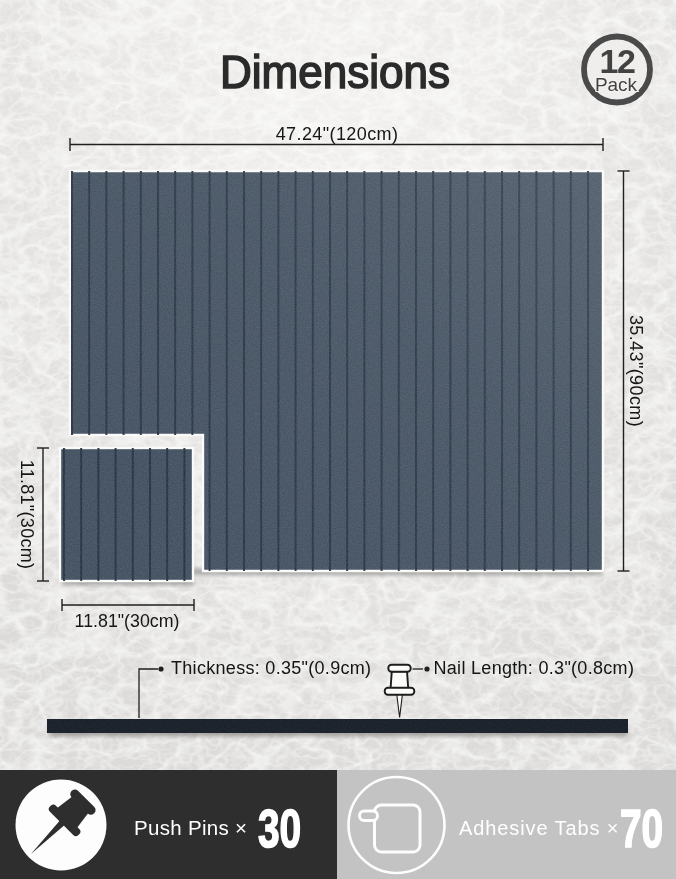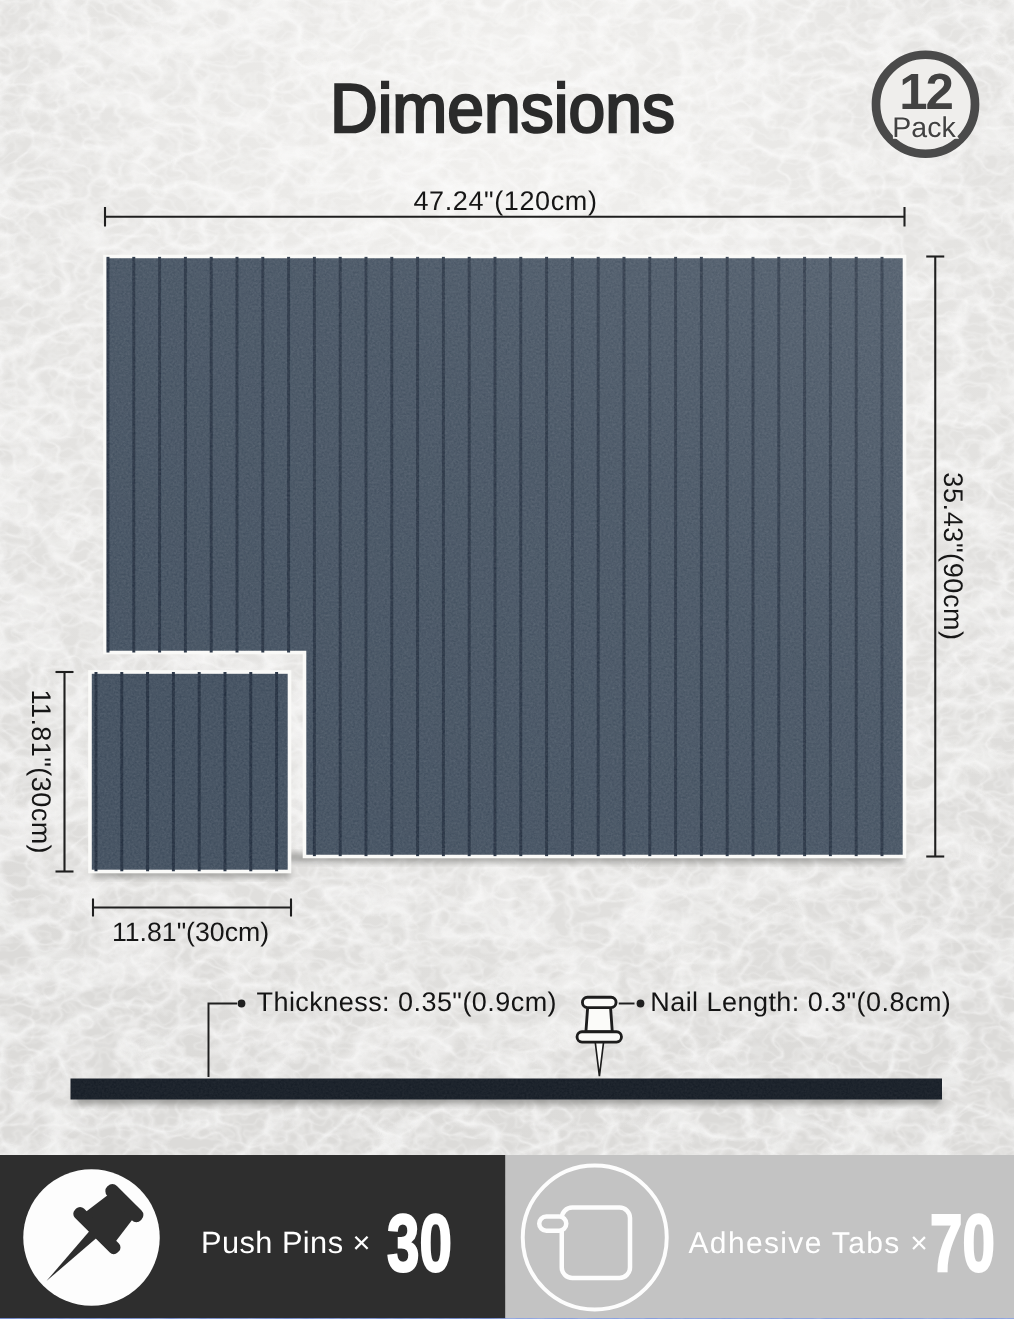--- a/index.html
+++ b/index.html
@@ -1,17 +1,17 @@
 <!DOCTYPE html>
 <html><head>
 <meta charset="utf-8">
 <style>
   html,body{margin:0;padding:0;}
   body{width:676px;height:879px;overflow:hidden;font-family:"Liberation Sans",sans-serif;}
-  #page{position:relative;width:676px;height:879px;background:#1d4ed8;}
+  #page{position:relative;width:676px;height:879px;background:#c4b5fd;}
   svg{position:absolute;left:0;top:0;}
 </style>
 </head>
 <body>
 <div id="page">
 <svg width="676" height="879" viewBox="0 0 676 879">
   <defs>
     <radialGradient id="bgGlow" cx="50%" cy="12%" r="75%">
       <stop offset="0%" stop-color="#f1f0ee"></stop>
       <stop offset="45%" stop-color="#e8e7e5"></stop>

